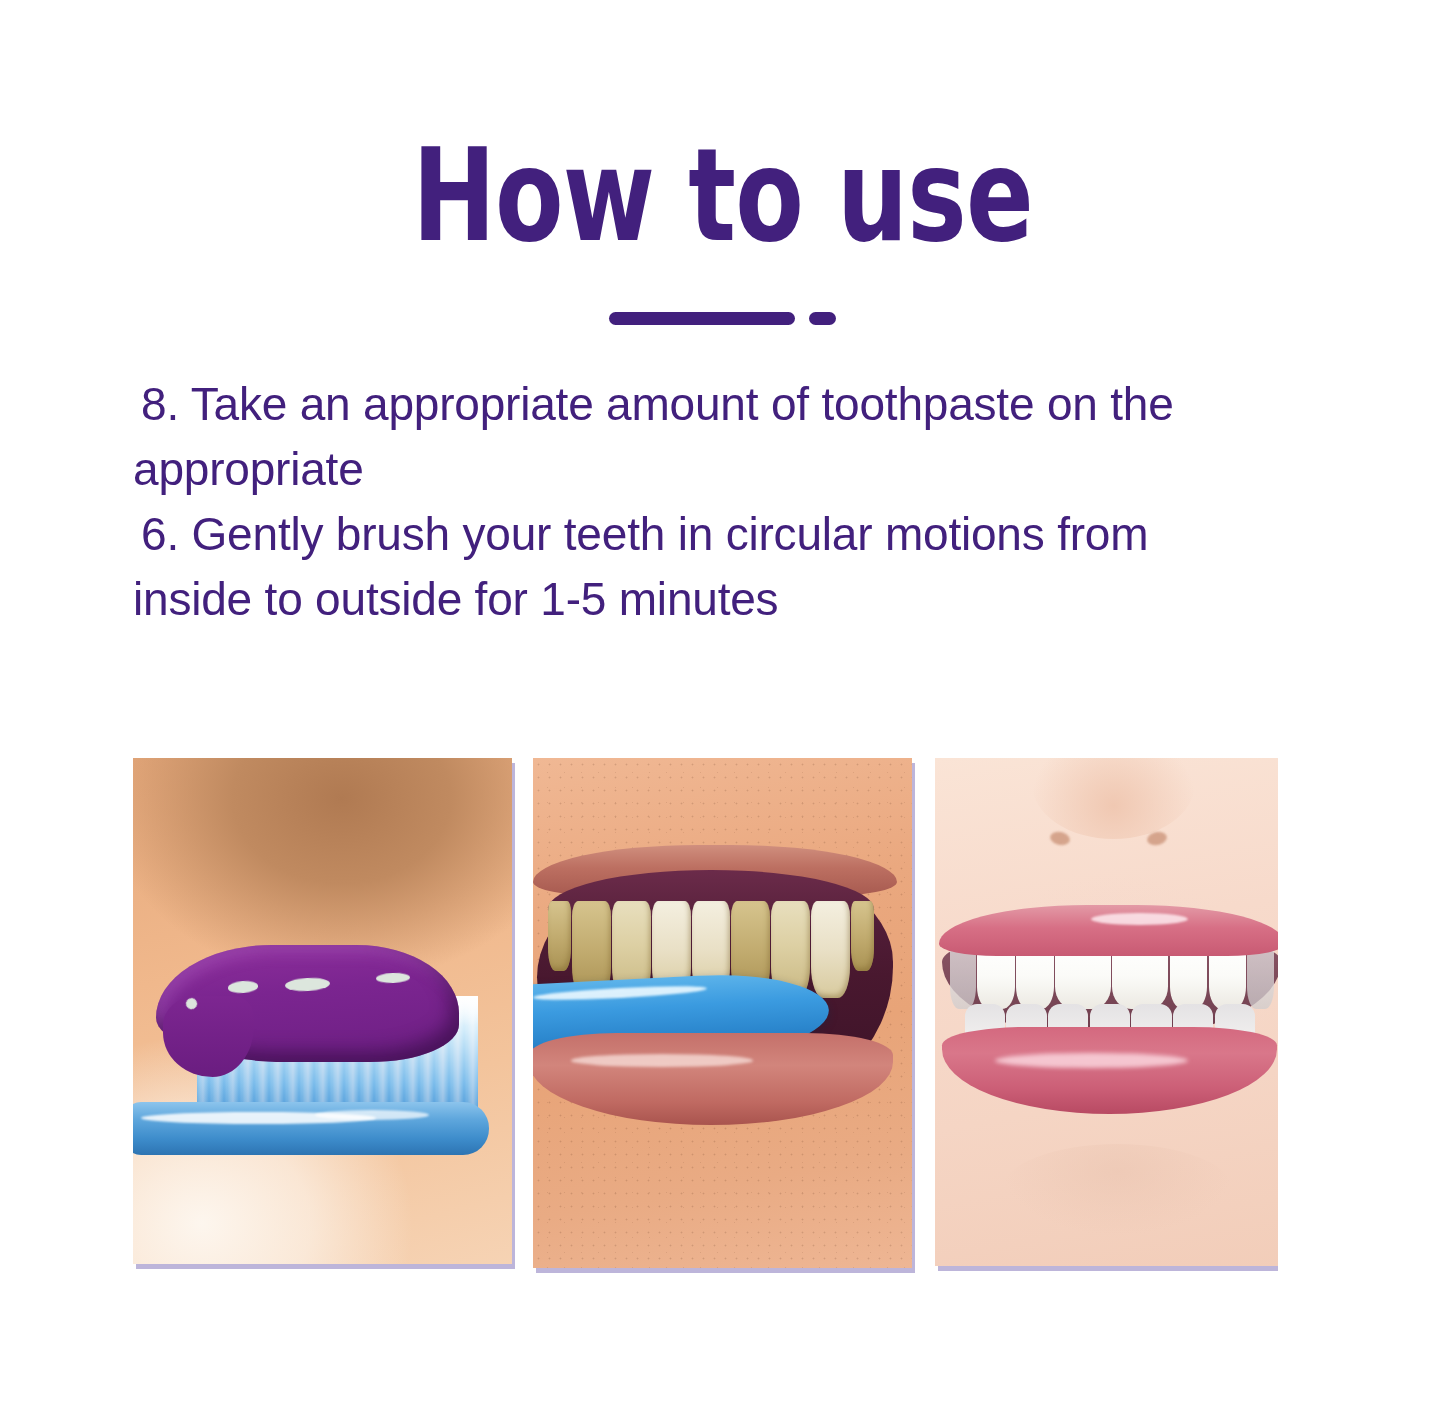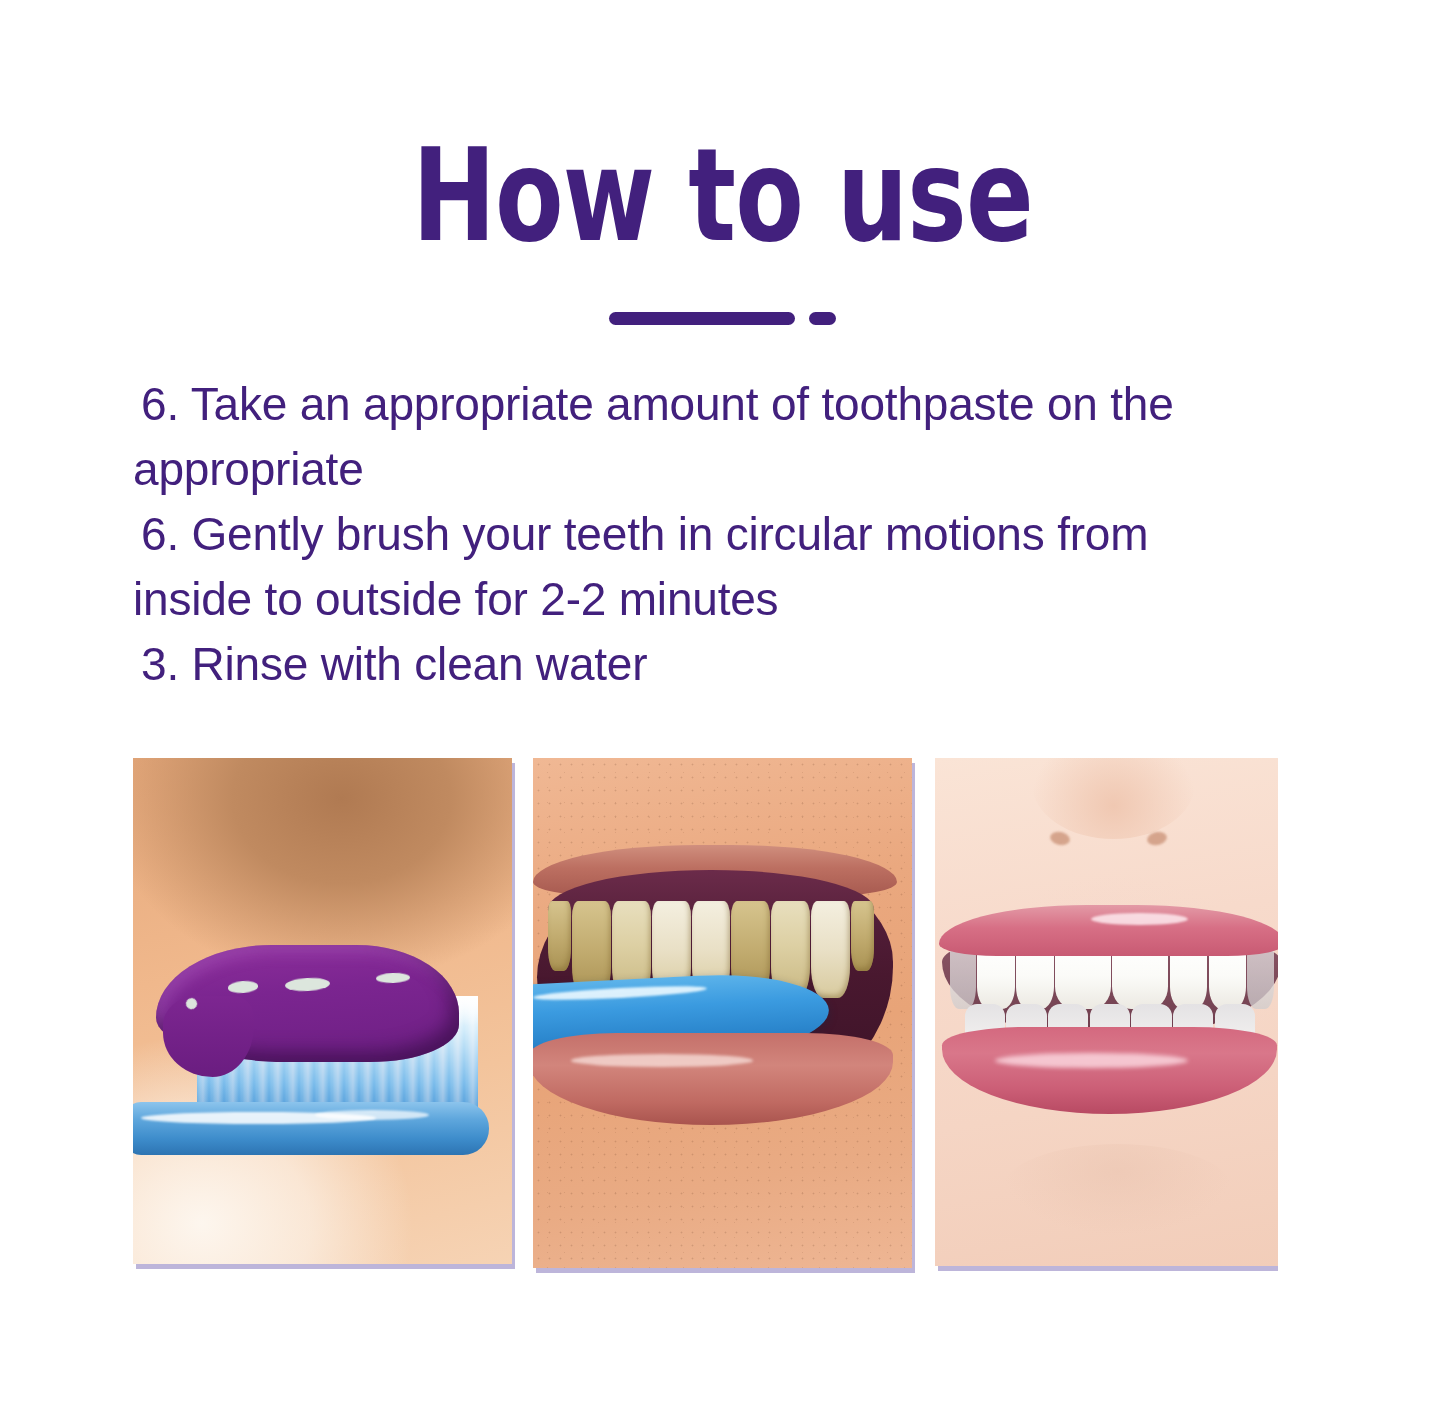--- a/index.html
+++ b/index.html
@@ -421,25 +421,24 @@
 <div class="page">
 
   <div class="title">How to use</div>
 
   <div class="divider">
     <span class="divider-bar-long"></span>
     <span class="divider-bar-short"></span>
   </div>
 
   <div class="steps">
-    <div class="step-line indent">6. Take an appropriate amount of toothpaste on the</div>
+    <div class="step-line indent">8. Take an appropriate amount of toothpaste on the</div>
     <div class="step-line">appropriate</div>
     <div class="step-line indent">6. Gently brush your teeth in circular motions from</div>
-    <div class="step-line">inside to outside for 2-2 minutes</div>
-    <div class="step-line indent">3. Rinse with clean water</div>
+    <div class="step-line">inside to outside for 1-5 minutes</div>
   </div>
 
   <div class="photos">
 
     <div class="photo p1">
       <div class="scene">
         <div class="bg"></div>
         <div class="bristles"></div>
         <div class="bristles-top"></div>
         <div class="paste"></div>

